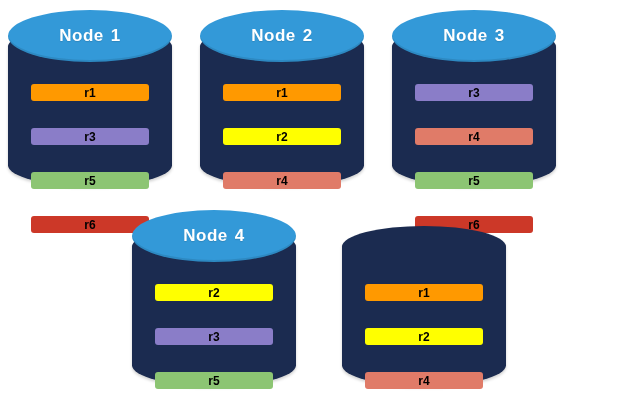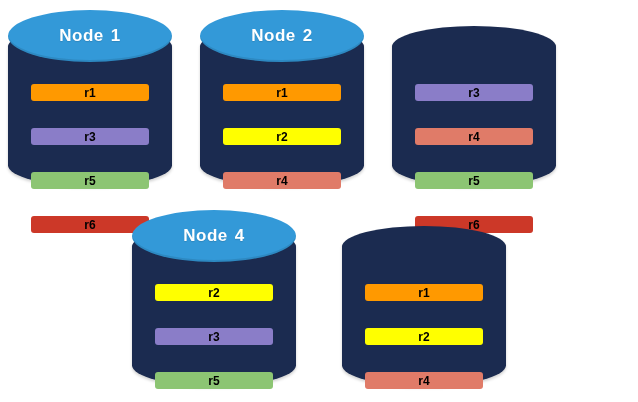--- a/index.html
+++ b/index.html
@@ -136,20 +136,23 @@
           <div class="node-title" style="color: rgb(255, 255, 255);"><span>Node</span><span class="num">2</span></div>
         </div>
         <div class="shard-list">
           <div class="shard" style="background: rgb(255, 153, 0); color: rgb(0, 0, 0);">r1</div>
           <div class="shard" style="background: rgb(255, 255, 0); color: rgb(0, 0, 0);">r2</div>
           <div class="shard" style="background: rgb(224, 123, 104); color: rgb(0, 0, 0);">r4</div>
         </div>
       </div>
       <div class="node">
         <div class="cyl-body" style="background: rgb(27, 43, 80);"></div>
+        <div class="cyl-top" style="background: rgb(51, 153, 216);">
+          <div class="node-title" style="color: rgb(255, 255, 255);"><span>Node</span><span class="num">3</span></div>
+        </div>
         <div class="shard-list">
           <div class="shard" style="background: rgb(138, 125, 200); color: rgb(0, 0, 0);">r3</div>
           <div class="shard" style="background: rgb(224, 123, 104); color: rgb(0, 0, 0);">r4</div>
           <div class="shard" style="background: rgb(140, 197, 115); color: rgb(0, 0, 0);">r5</div>
           <div class="shard" style="background: rgb(204, 56, 40); color: rgb(0, 0, 0);">r6</div>
         </div>
       </div>
     </div>
   <div id="row-bottom" class="node-row">
       <div class="node">

